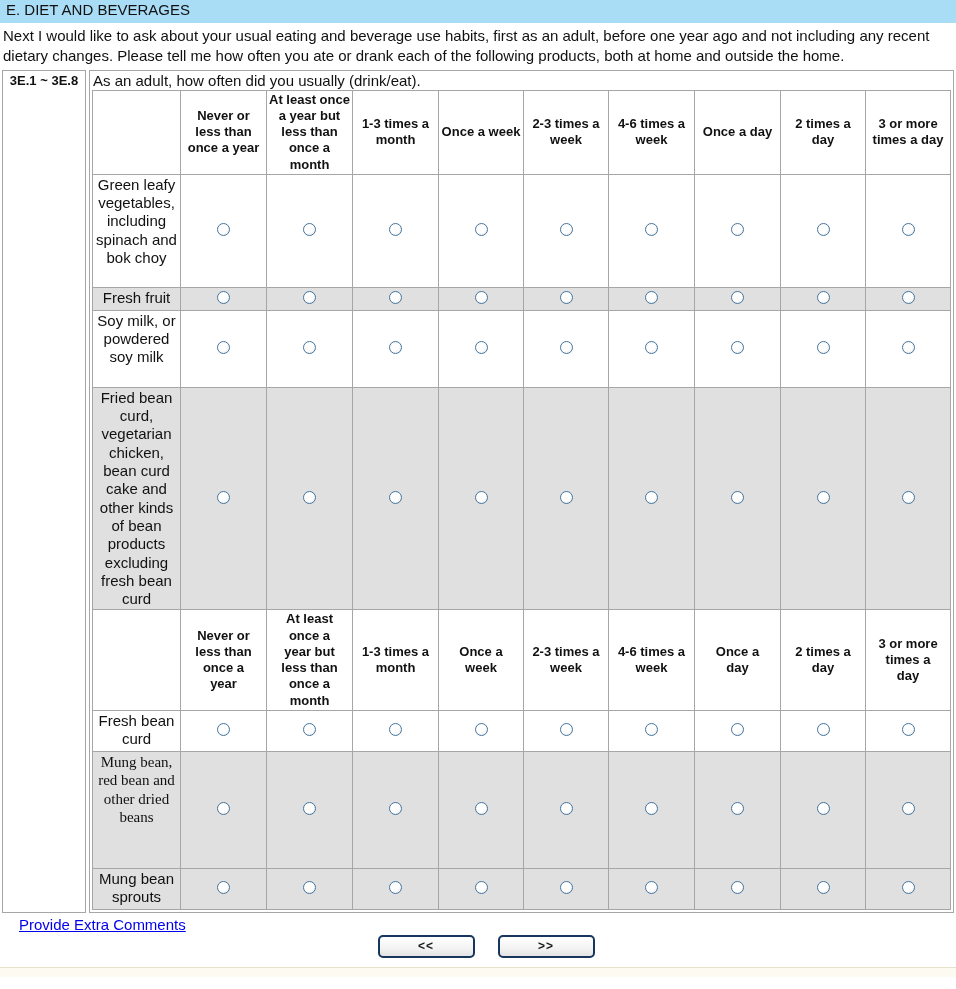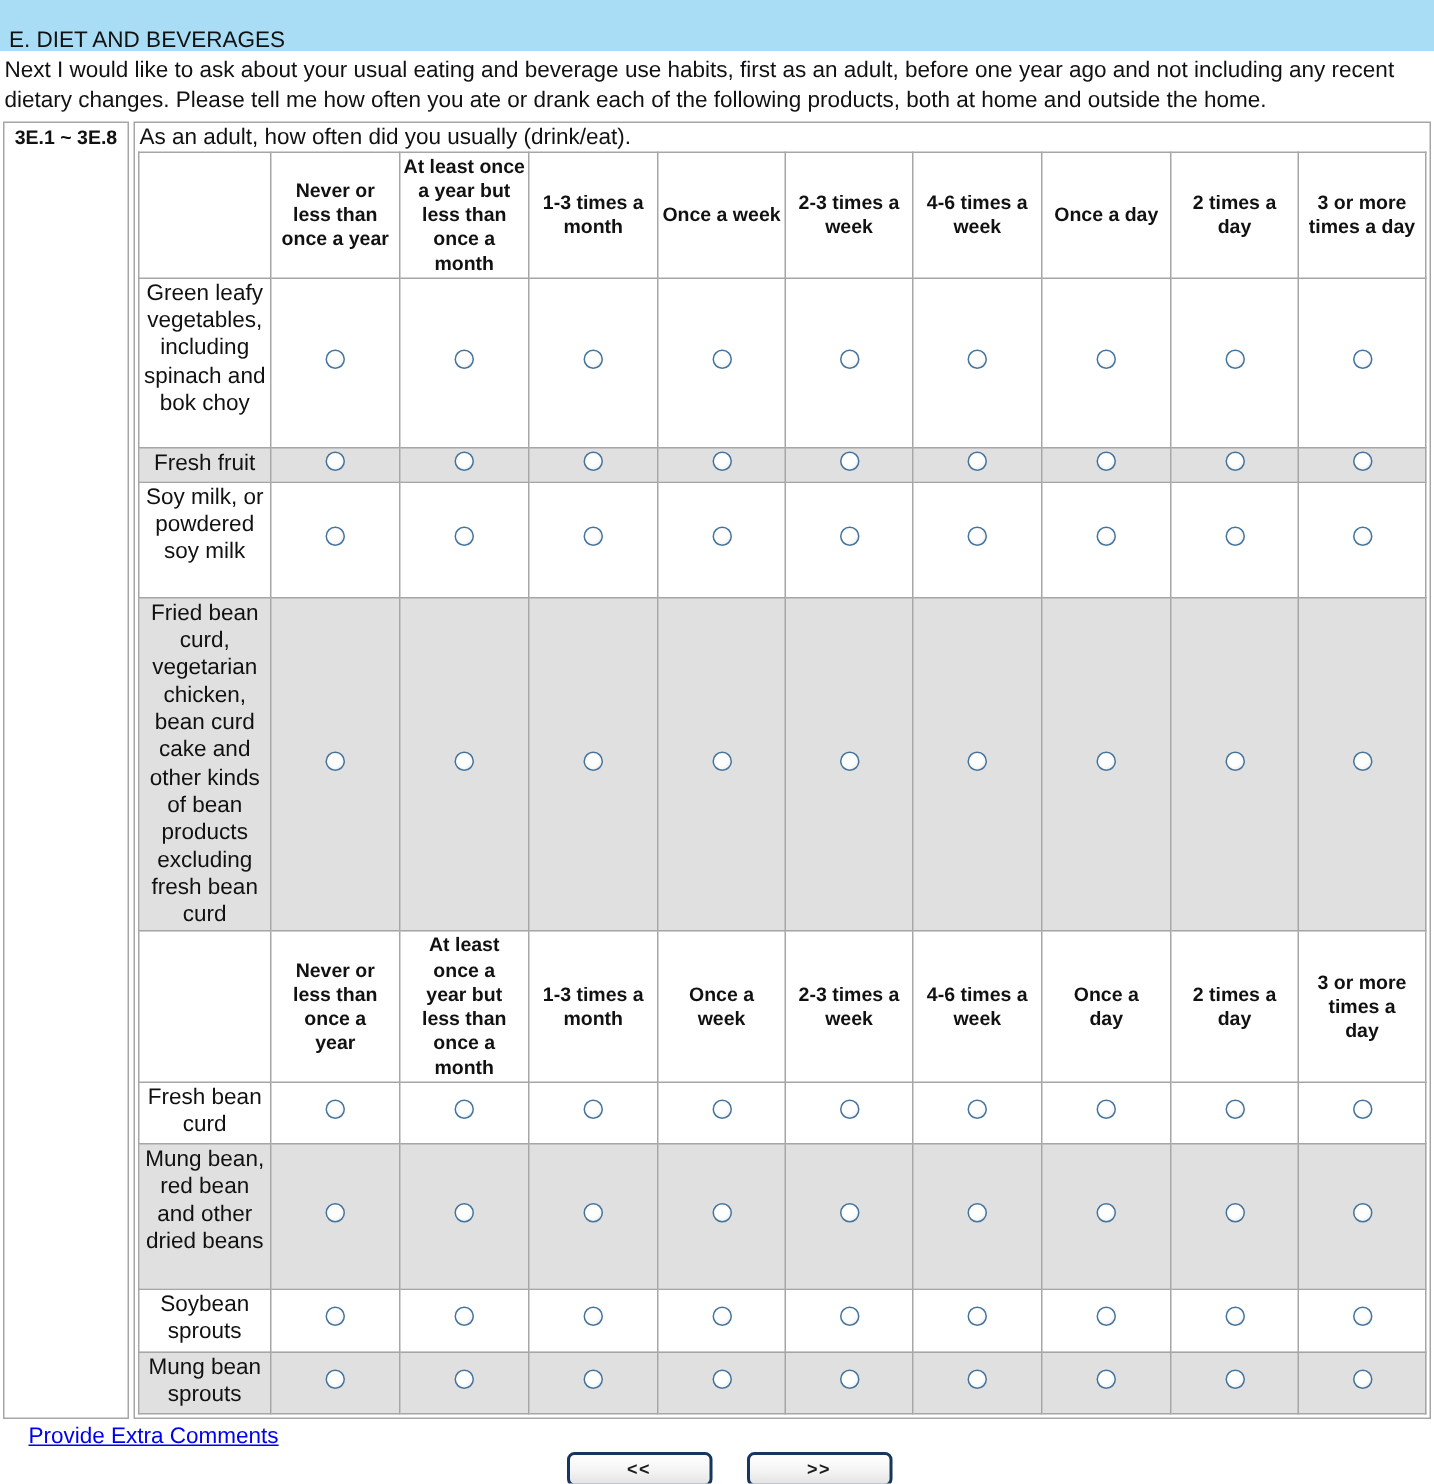--- a/index.html
+++ b/index.html
@@ -8,21 +8,21 @@
     width: 956px; height: 989px;
     background: #ffffff;
     font-family: "Liberation Sans", sans-serif;
     color: #111;
     overflow: hidden;
   }
   
   .section-bar {
     background: var(--header-bg, #a9dcf5);
     height: 23px;
-    padding: 17px 6px;
+    padding: 0 6px;
     font-size: 15px;
     line-height: 19px;
   }
   
   .intro {
     font-size: 15px;
     line-height: 1.32;
     padding: 3px 3px 2px 3px;
   }
   
@@ -233,34 +233,22 @@
             <td class="radio-cell"><span class="radio"></span></td>
             <td class="radio-cell"><span class="radio"></span></td>
             <td class="radio-cell"><span class="radio"></span></td>
             <td class="radio-cell"><span class="radio"></span></td>
             <td class="radio-cell"><span class="radio"></span></td>
             <td class="radio-cell"><span class="radio"></span></td>
             <td class="radio-cell"><span class="radio"></span></td>
             <td class="radio-cell"><span class="radio"></span></td>
             <td class="radio-cell"><span class="radio"></span></td>
           </tr>
-          <tr class="shaded" style="height: 97px;">
+          <tr class="shaded" style="height: 117px; font-family: Liberation Serif, serif;">
             <td class="label-cell">Mung bean, red bean and other dried beans</td>
-            <td class="radio-cell"><span class="radio"></span></td>
-            <td class="radio-cell"><span class="radio"></span></td>
-            <td class="radio-cell"><span class="radio"></span></td>
-            <td class="radio-cell"><span class="radio"></span></td>
-            <td class="radio-cell"><span class="radio"></span></td>
-            <td class="radio-cell"><span class="radio"></span></td>
-            <td class="radio-cell"><span class="radio"></span></td>
-            <td class="radio-cell"><span class="radio"></span></td>
-            <td class="radio-cell"><span class="radio"></span></td>
-          </tr>
-          <tr style="height: 42px;">
-            <td class="label-cell">Soybean sprouts</td>
             <td class="radio-cell"><span class="radio"></span></td>
             <td class="radio-cell"><span class="radio"></span></td>
             <td class="radio-cell"><span class="radio"></span></td>
             <td class="radio-cell"><span class="radio"></span></td>
             <td class="radio-cell"><span class="radio"></span></td>
             <td class="radio-cell"><span class="radio"></span></td>
             <td class="radio-cell"><span class="radio"></span></td>
             <td class="radio-cell"><span class="radio"></span></td>
             <td class="radio-cell"><span class="radio"></span></td>
           </tr>

